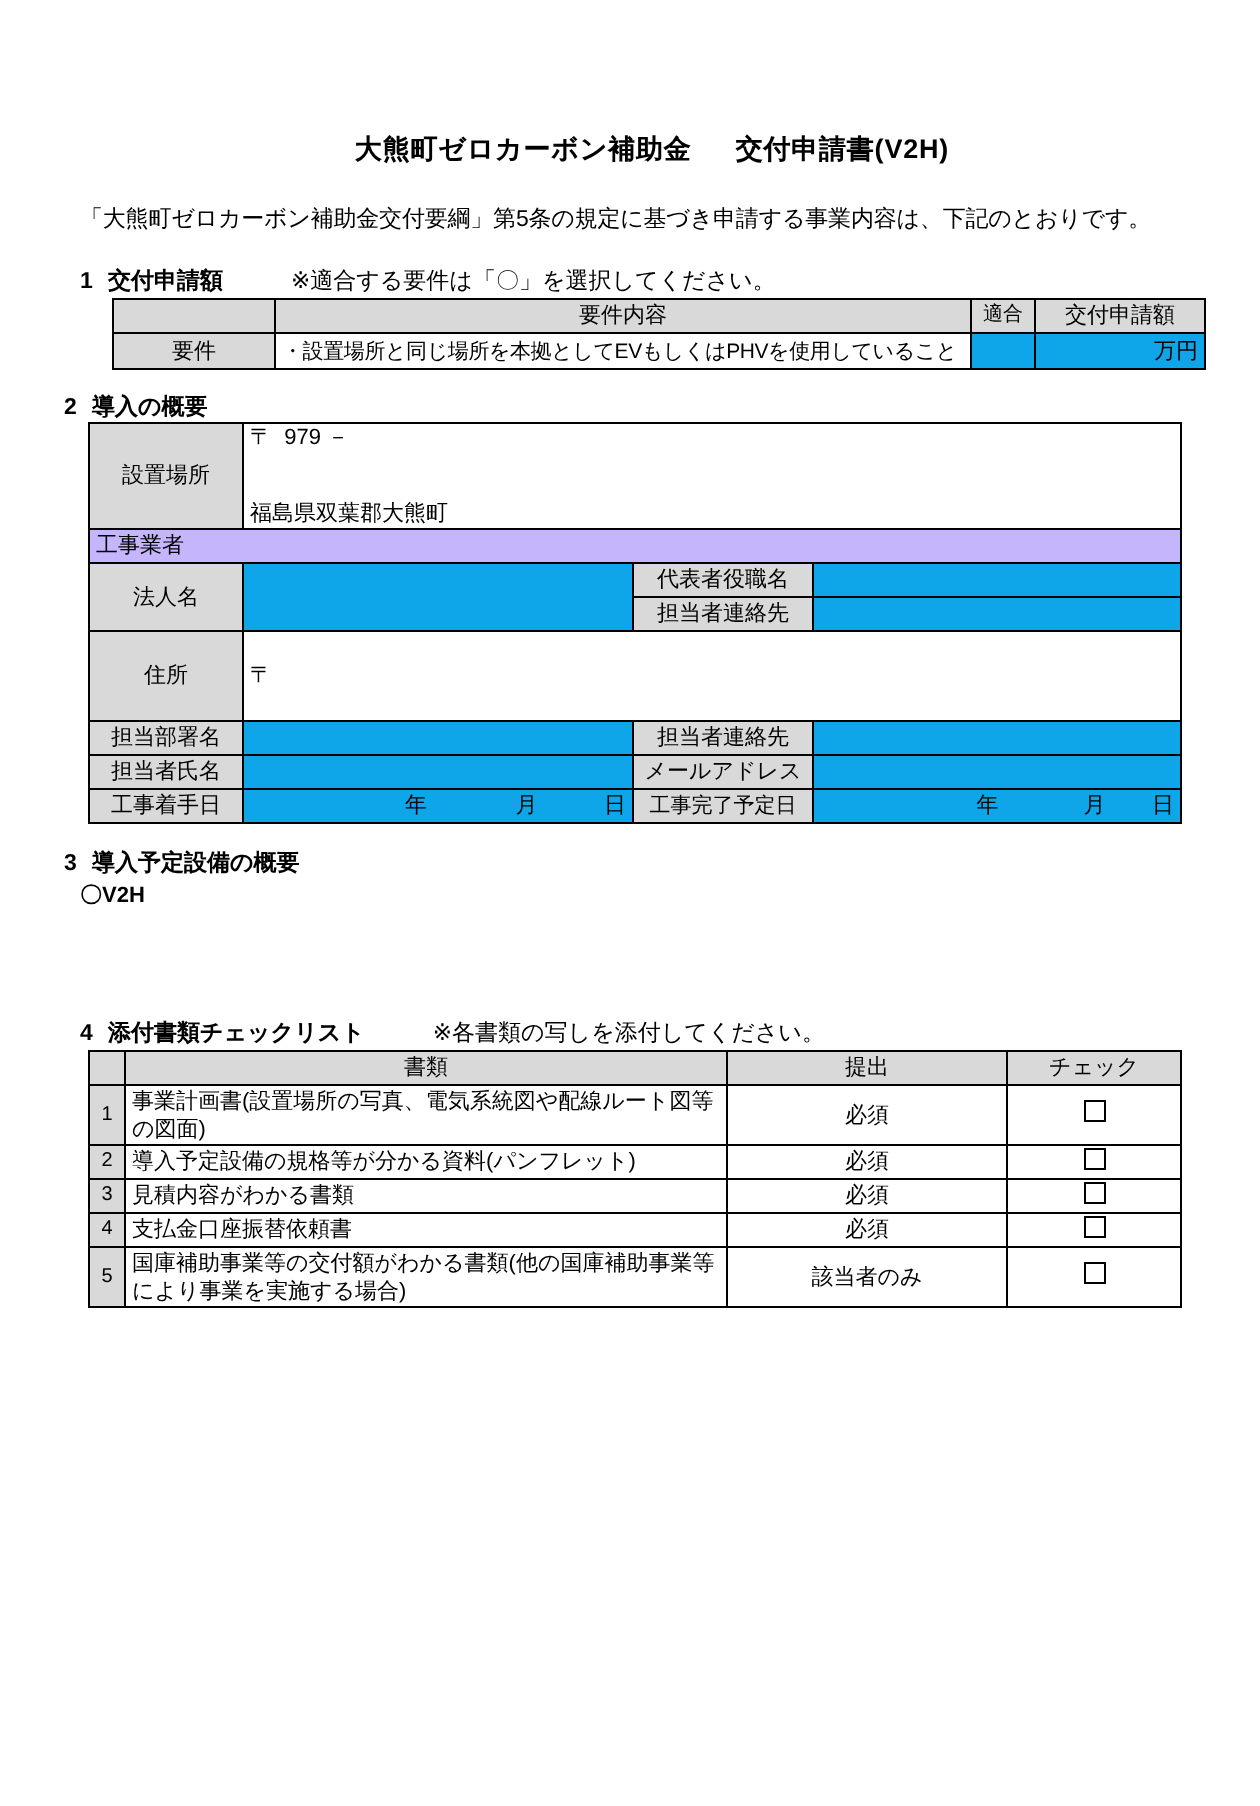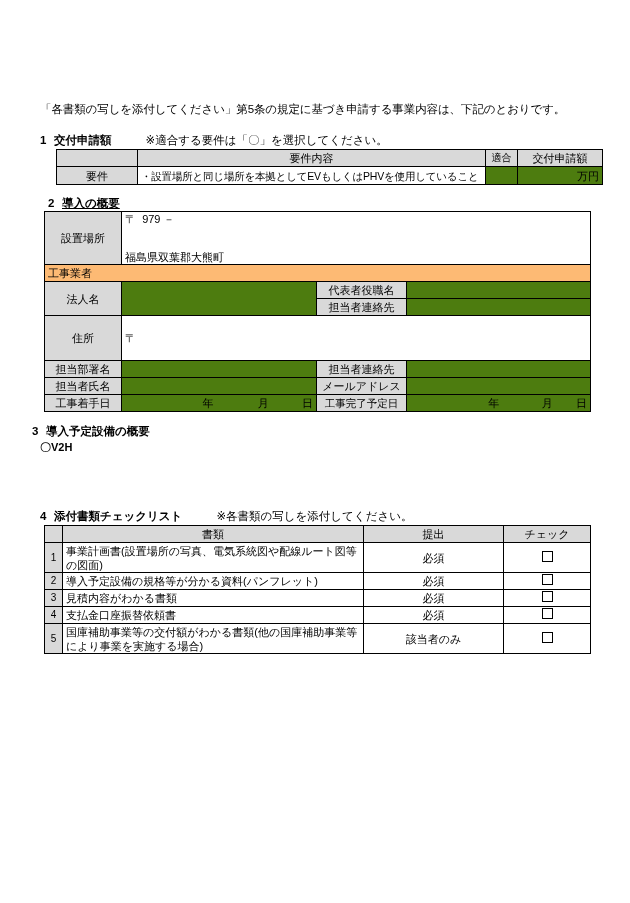--- a/index.html
+++ b/index.html
@@ -98,25 +98,25 @@
   .hdr {
     background: #d9d9d9;
     text-align: center;
     font-weight: normal;
   }
   .lbl {
     background: #d9d9d9;
     text-align: center;
   }
   .lbl-l {
-    background: #fdba74;
+    background: #c4b5fd;
     text-align: left;
     padding-left: 8px;
   }
-  .blank { background: #4d7c0f; }
+  .blank { background: #0ea5e9; }
   .c { text-align: center; }
   .l { text-align: left; }
 
   .yenbox { text-align: right; padding-right: 4px; }
 
   
   .addr-cell {
     text-align: left;
     vertical-align: top;
     padding-top: 2px;
@@ -157,22 +157,23 @@
     line-height: 14px;
   }
   .v2h-mark { font-size: 11px; }
 </style>
 </head>
 <body>
 
 <div class="page">
 
 
-
-  <div class="lead-text">「各書類の写しを添付してください」第5条の規定に基づき申請する事業内容は、下記のとおりです。</div>
+  <div class="doc-title"><span>大熊町ゼロカーボン補助金</span><span class="t-gap"></span><span>交付申請書(V2H)</span></div>
+
+  <div class="lead-text">「大熊町ゼロカーボン補助金交付要綱」第5条の規定に基づき申請する事業内容は、下記のとおりです。</div>
 
   <div class="sec-head" style="left:40px; top:133px;"><span class="num">1</span><span>交付申請額</span><span class="sec-note">※適合する要件は「〇」を選択してください。</span></div>
 
   <table class="frm" style="left:56px; top:149px; width:546px;">
     <colgroup>
       <col style="width:81px">
       <col style="width:348px">
       <col style="width:32px">
       <col style="width:85px">
     </colgroup>
@@ -185,21 +186,21 @@
       </tr>
       <tr>
         <td class="lbl" style="height:17px;margin-left:36px;">要件</td>
         <td class="l" style="font-size:10.5px; letter-spacing:-0.2px;">・設置場所と同じ場所を本拠としてEVもしくはPHVを使用していること</td>
         <td class="blank c"></td>
         <td class="blank yenbox">万円</td>
       </tr>
     </tbody>
   </table>
 
-  <div class="sec-head" style="left:48px; top:196px;text-decoration:underline;"><span class="num">2</span><span>導入の概要</span></div>
+  <div class="sec-head" style="left:32px; top:196px;"><span class="num">2</span><span>導入の概要</span></div>
 
   <table class="frm" style="left:44px; top:211px; width:546px;">
     <colgroup>
       <col style="width:77px">
       <col style="width:195px">
       <col style="width:90px">
       <col style="width:184px">
     </colgroup>
     <tbody>
 

